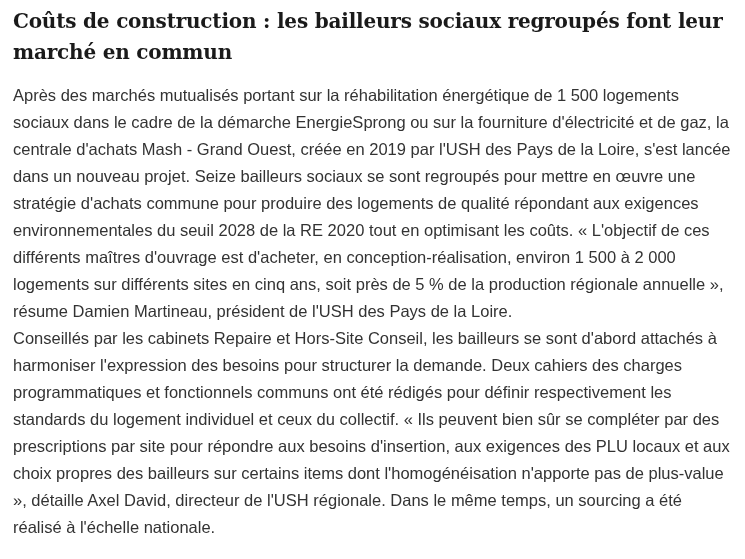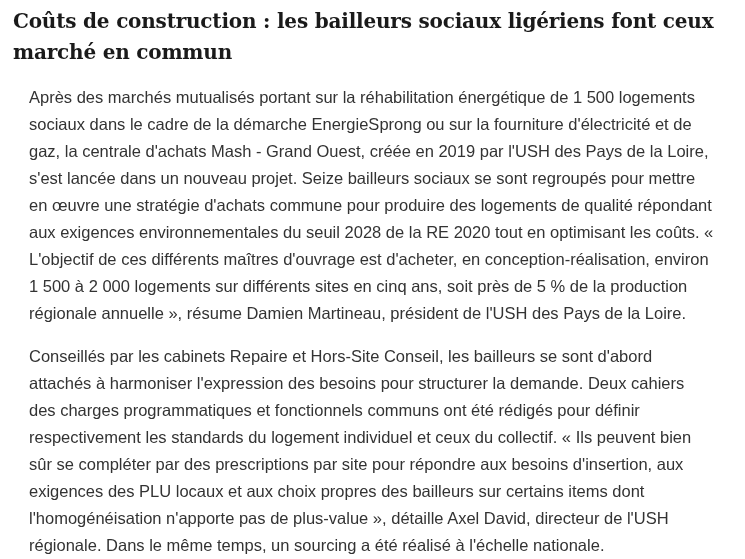--- a/index.html
+++ b/index.html
@@ -18,27 +18,27 @@
   .article-title {
     margin: 0 0 14px 0;
     font-family: "DejaVu Serif", "Liberation Serif", serif;
     font-weight: 700;
     font-size: 20px;
     line-height: 31px;
     color: #1a1a1a;
     letter-spacing: -0.2px;
   }
   .article-paragraph {
-    margin: 16px;
+    margin: 0;
     font-family: "Liberation Sans", sans-serif;
     font-size: 16.5px;
     line-height: 27px;
     color: #333333;
   }
 </style>
 </head>
 <body>
 
 <article>
-  <h1 class="article-title">Coûts de construction : les bailleurs sociaux ligériens font ceux marché en commun</h1>
+  <h1 class="article-title">Coûts de construction : les bailleurs sociaux regroupés font leur marché en commun</h1>
   <p class="article-paragraph">Après des marchés mutualisés portant sur la réhabilitation énergétique de 1 500 logements sociaux dans le cadre de la démarche EnergieSprong ou sur la fourniture d'électricité et de gaz, la centrale d'achats Mash - Grand Ouest, créée en 2019 par l'USH des Pays de la Loire, s'est lancée dans un nouveau projet. Seize bailleurs sociaux se sont regroupés pour mettre en œuvre une stratégie d'achats commune pour produire des logements de qualité répondant aux exigences environnementales du seuil 2028 de la RE 2020 tout en optimisant les coûts. « L'objectif de ces différents maîtres d'ouvrage est d'acheter, en conception-réalisation, environ 1 500 à 2 000 logements sur différents sites en cinq ans, soit près de 5 % de la production régionale annuelle », résume Damien Martineau, président de l'USH des Pays de la Loire.</p>
   <p class="article-paragraph">Conseillés par les cabinets Repaire et Hors-Site Conseil, les bailleurs se sont d'abord attachés à harmoniser l'expression des besoins pour structurer la demande. Deux cahiers des charges programmatiques et fonctionnels communs ont été rédigés pour définir respectivement les standards du logement individuel et ceux du collectif. « Ils peuvent bien sûr se compléter par des prescriptions par site pour répondre aux besoins d'insertion, aux exigences des PLU locaux et aux choix propres des bailleurs sur certains items dont l'homogénéisation n'apporte pas de plus-value », détaille Axel David, directeur de l'USH régionale. Dans le même temps, un sourcing a été réalisé à l'échelle nationale.</p>
 </article>
 
 </body></html>

